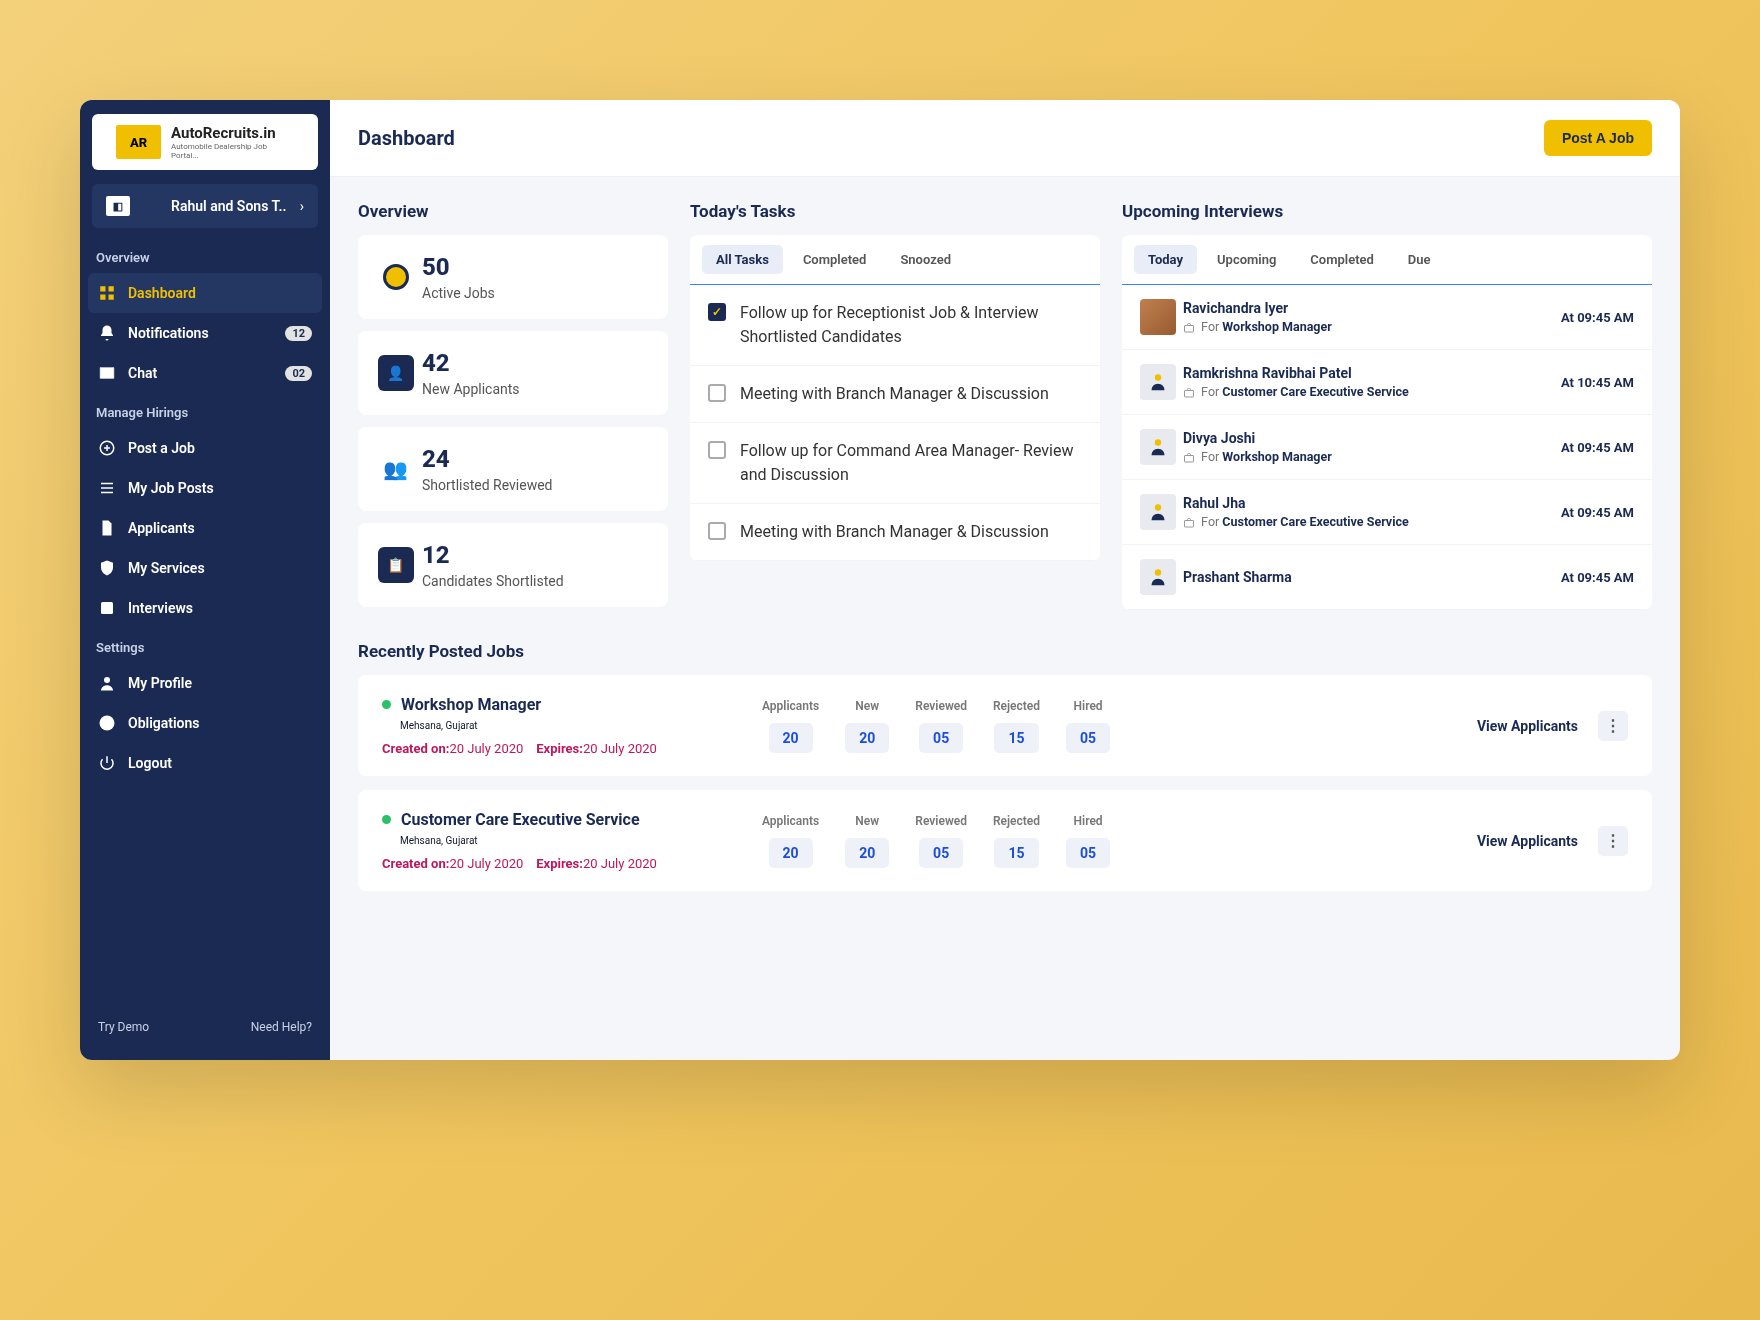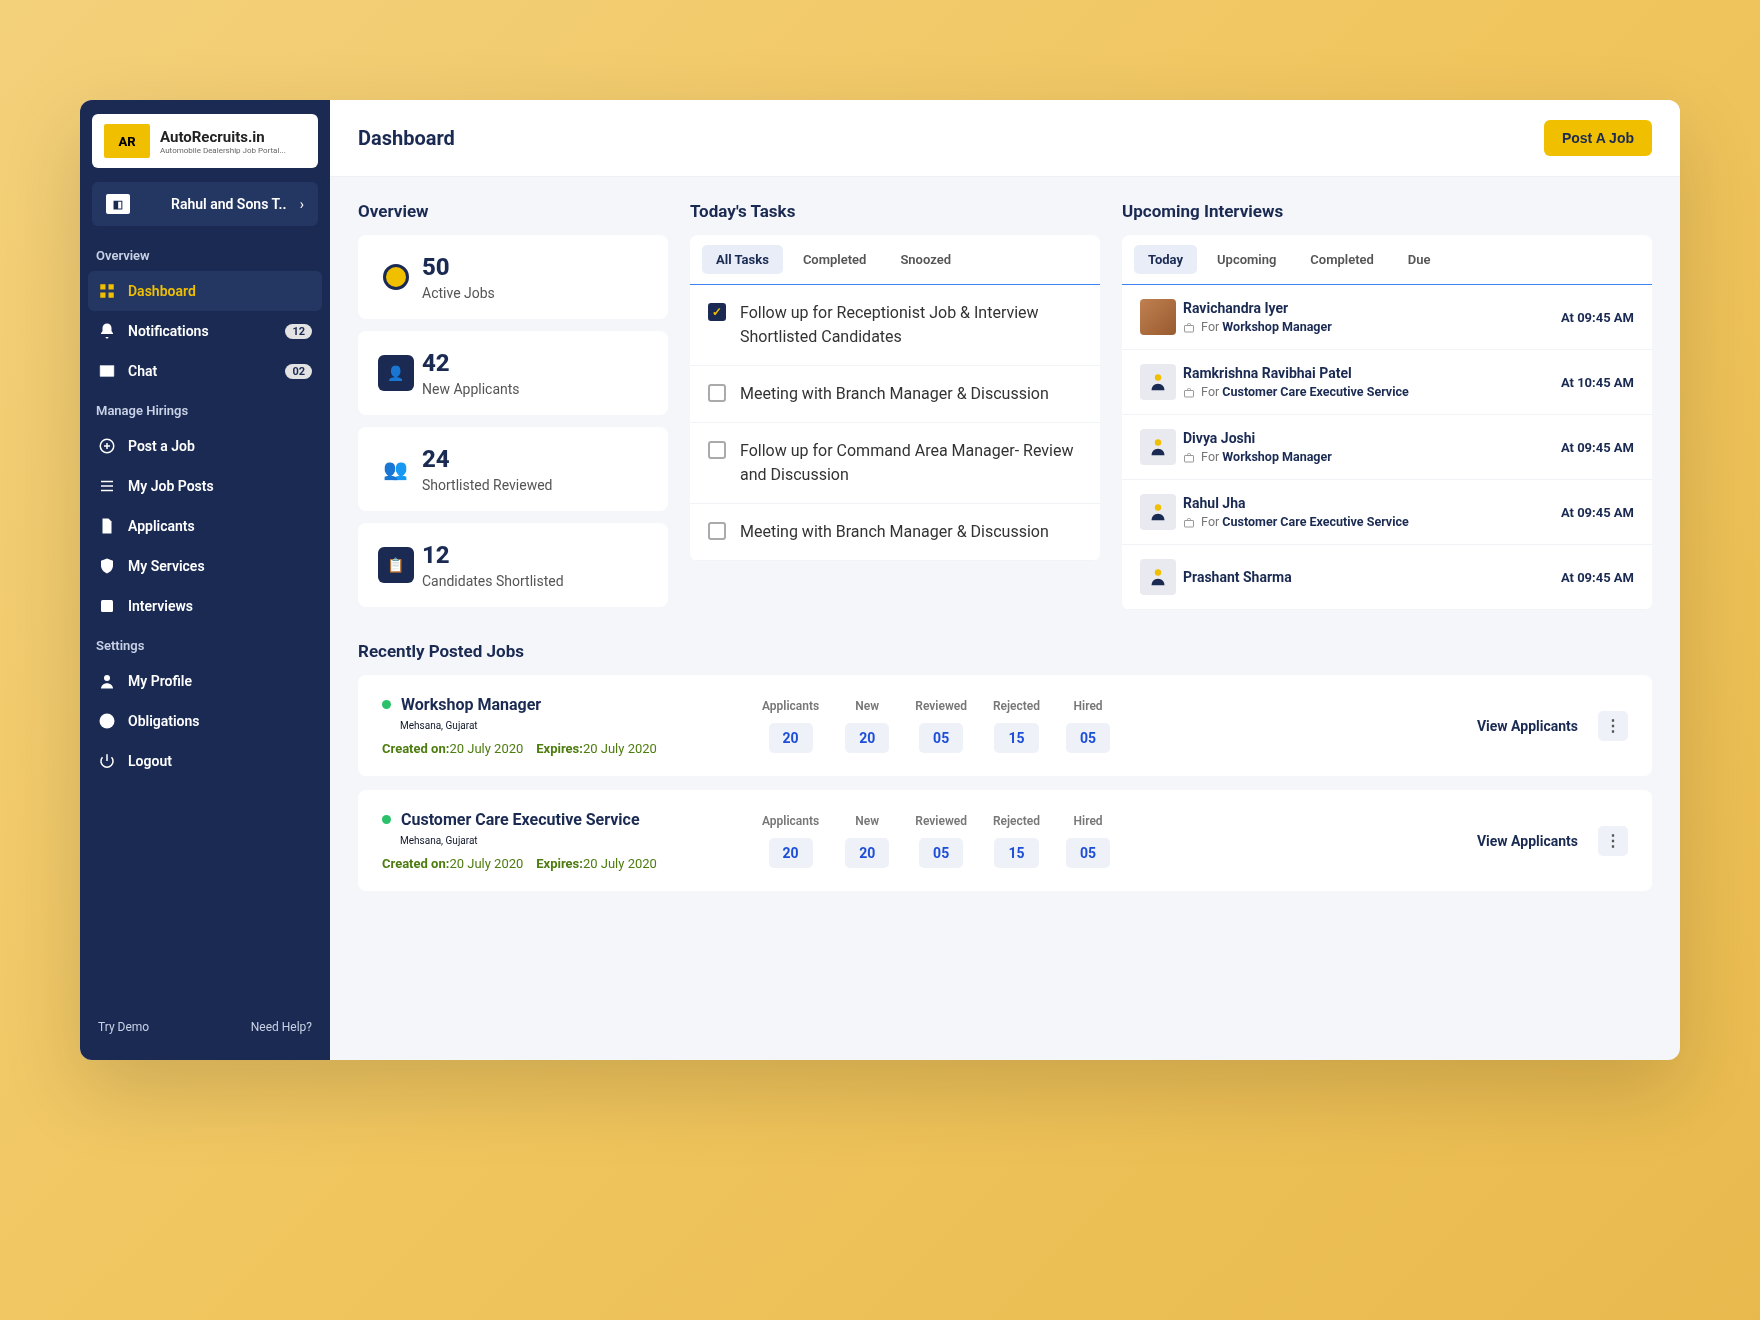--- a/index.html
+++ b/index.html
@@ -27,21 +27,21 @@
   background: #1a2a52;
   color: #fff;
   display: flex;
   flex-direction: column;
   padding: 14px 0;
 }
 .logo-card {
   background: #fff;
   margin: 0 12px 14px;
   border-radius: 6px;
-  padding: 10px 12px;
+  padding: 10px 24px;
   display: flex;
   align-items: center;
   gap: 10px;
 }
 .logo-badge {
   width: 46px;
   height: 34px;
   background: #f0c000;
   border-radius: 2px;
   display: flex;
@@ -163,21 +163,21 @@
 .jobs-section { }
 .job-card {
   background: #fff; border-radius: 8px; padding: 20px 24px;
   display: flex; align-items: center; margin-bottom: 14px;
 }
 .job-left { flex: 0 0 380px; }
 .job-title-row { display: flex; align-items: center; gap: 10px; }
 .dot-green { width: 9px; height: 9px; background: #2bc06a; border-radius: 50%; }
 .job-title { font-size: 16px; font-weight: 700; color: #1a2a52; }
 .job-loc { font-size: 10px; color: #0f172a; margin: 6px 0 10px 18px; }
-.job-dates { font-size: 13px; color: #4d7c0f; }
+.job-dates { font-size: 13px; color: #be185d; }
 .job-dates b { font-weight: 700; }
 .job-stats { display: flex; gap: 26px; }
 .jstat { text-align: center; }
 .jstat-label { font-size: 12px; color: #777; font-weight: 600; }
 .jstat-val {
   margin-top: 10px; background: #eef1f8; padding: 7px 14px;
   border-radius: 5px; font-weight: 700; color: #1d4ed8; font-size: 14px;
   display: inline-block; min-width: 42px;
 }
 .job-actions { margin-left: auto; display: flex; align-items: center; gap: 20px; }

